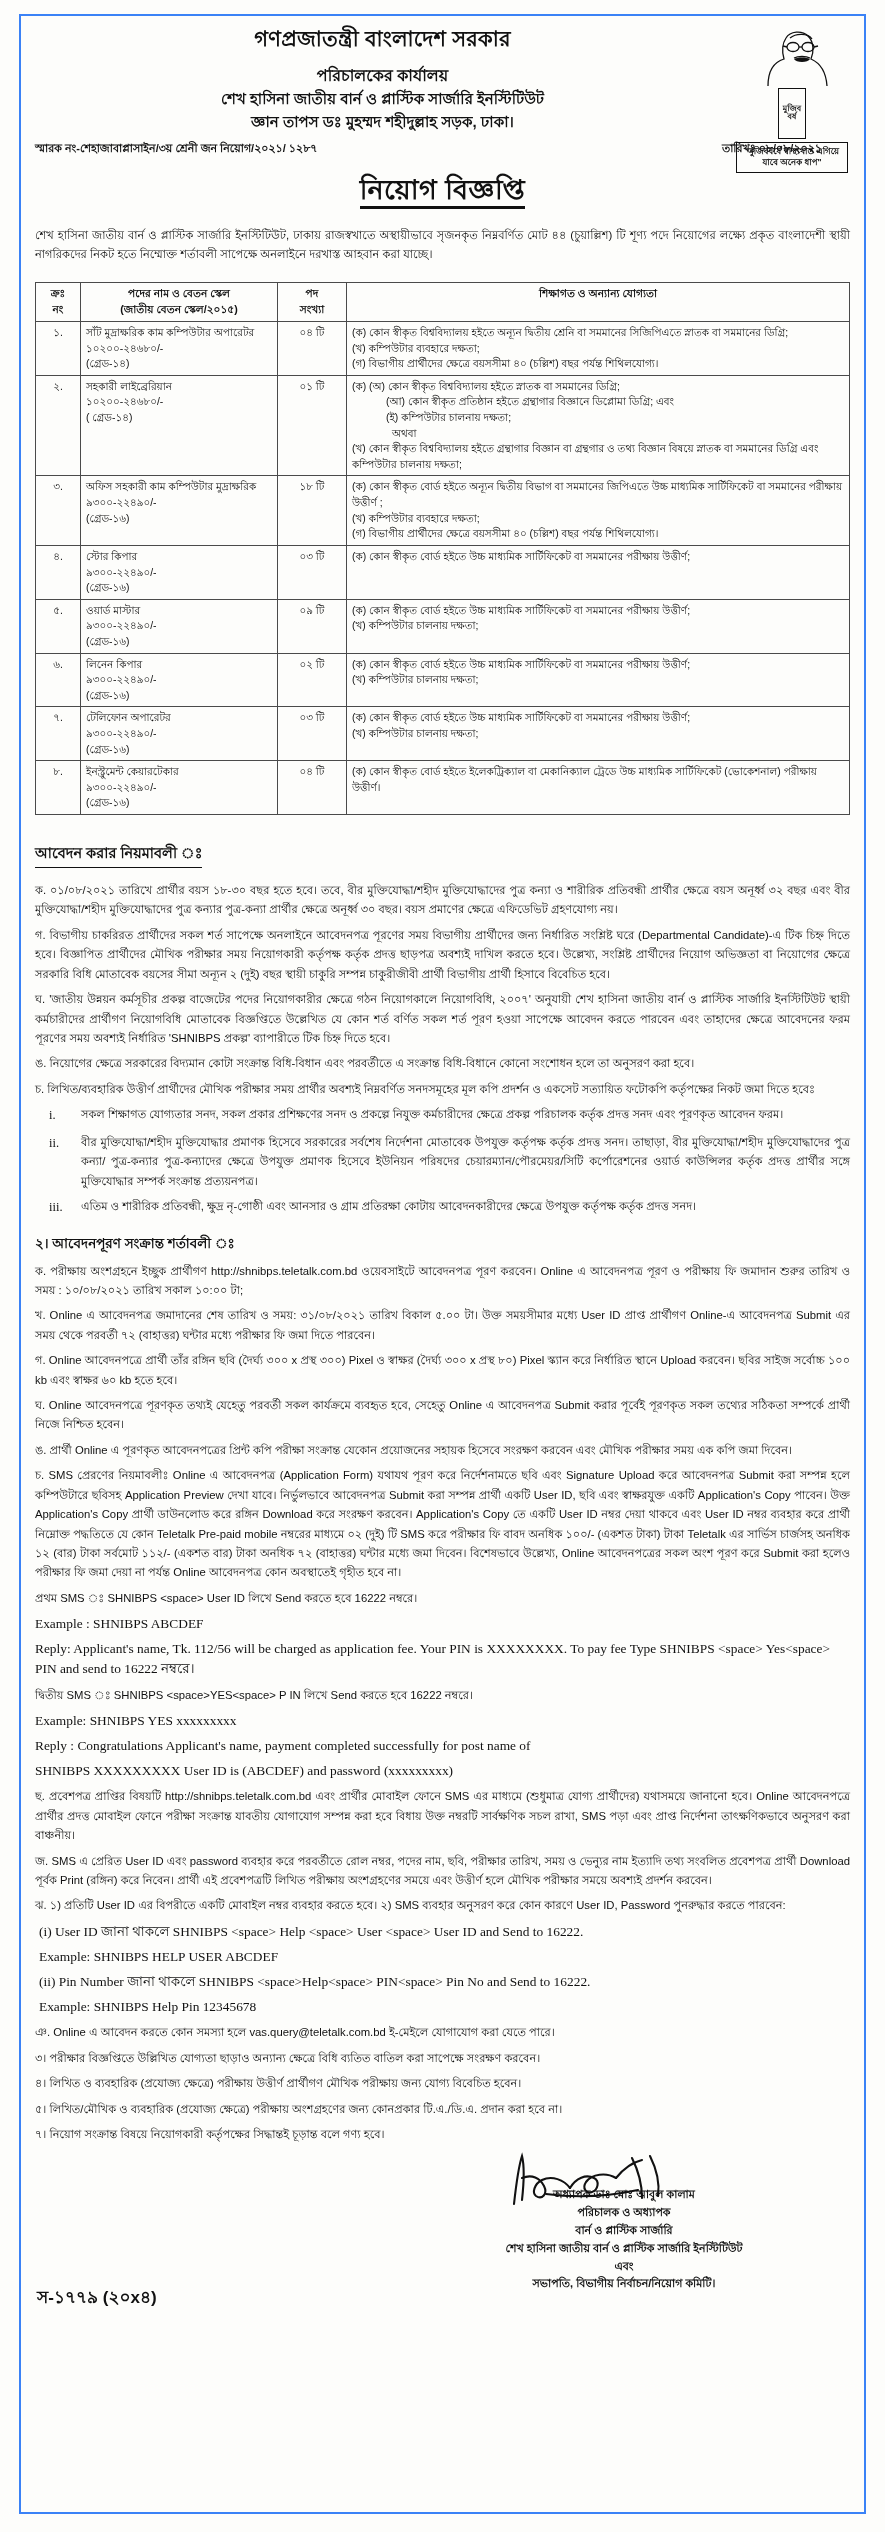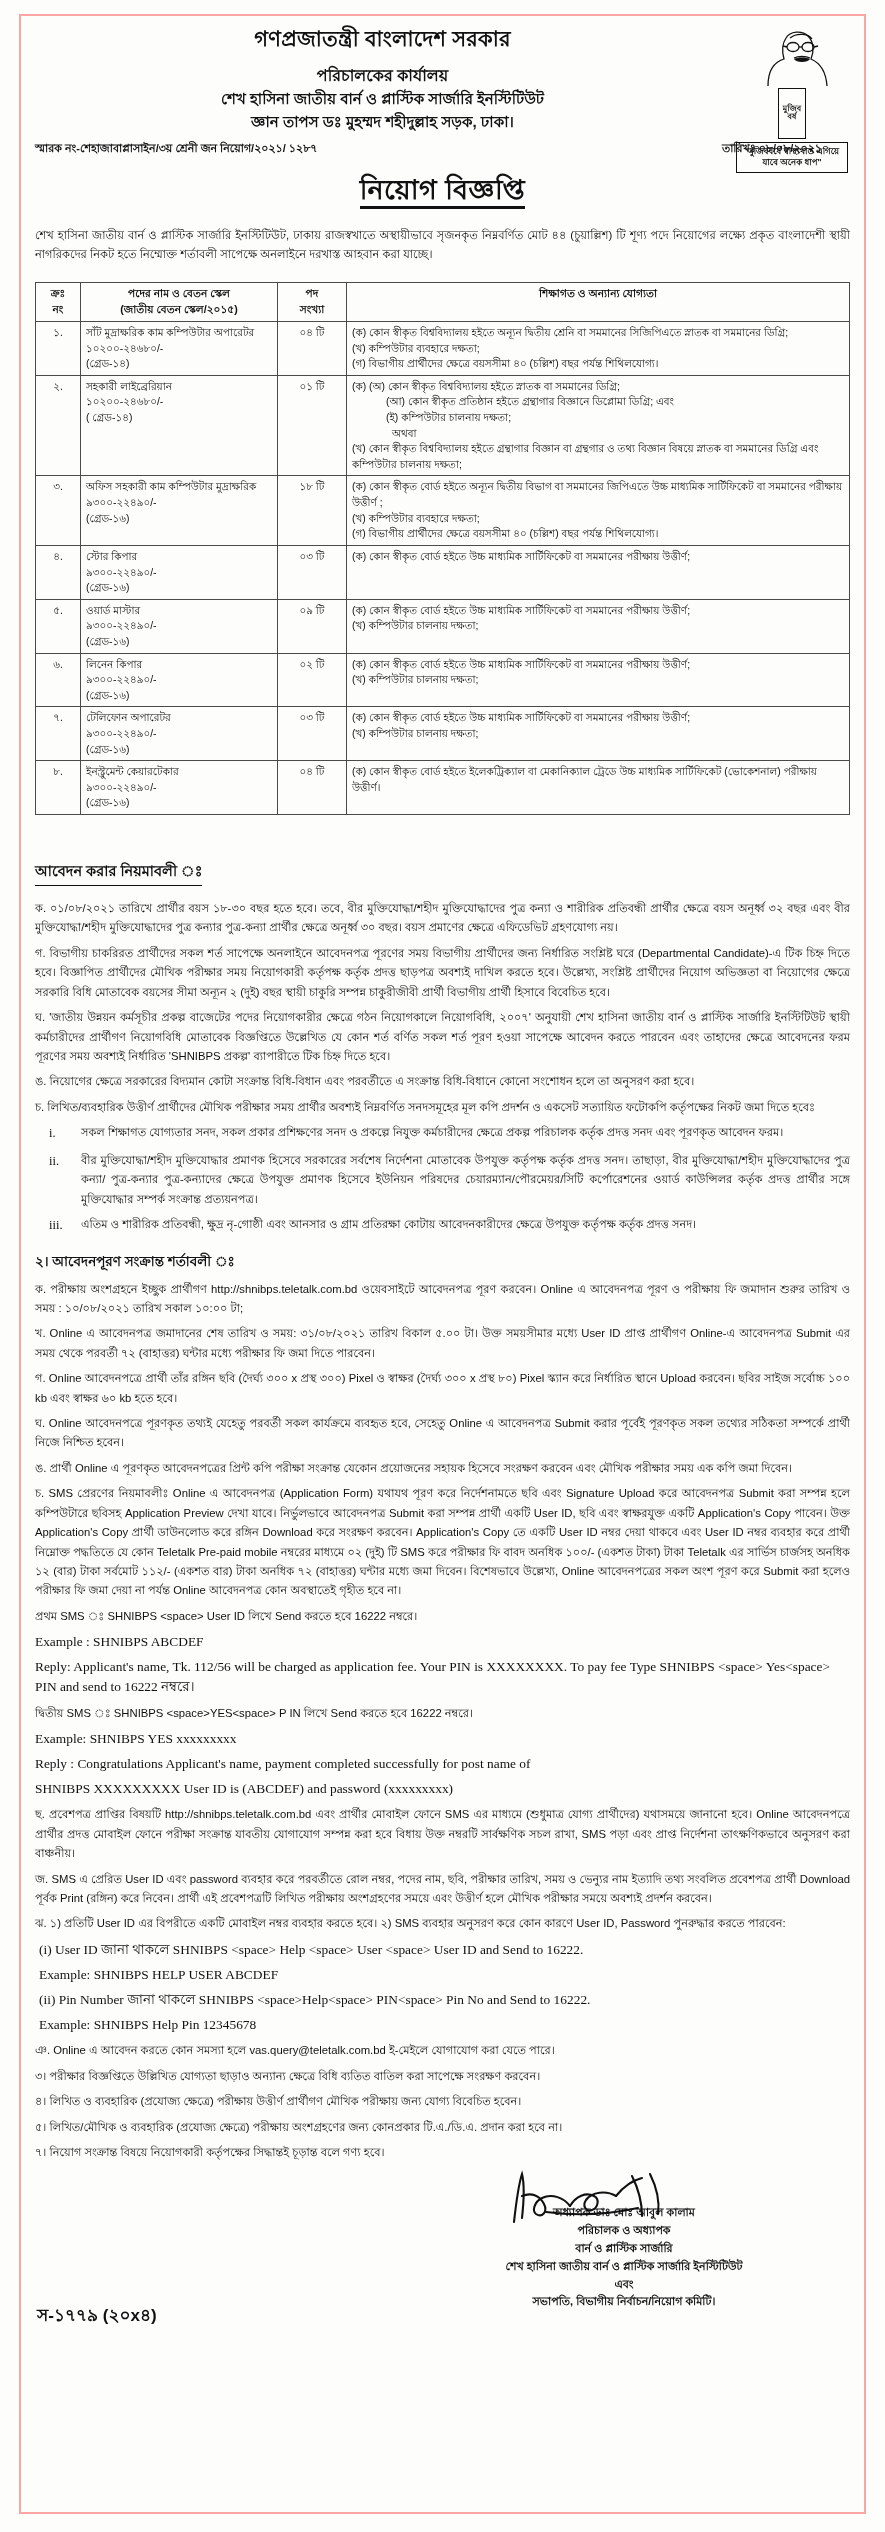--- a/index.html
+++ b/index.html
@@ -16,21 +16,21 @@
     box-sizing:border-box;
     background:#fdfdfb;
     position:relative;
     padding:0;
   }
   .frame{
     position:absolute;
     left:19px; top:14px;
     width:847px;
     min-height:2500px;
-    border:2px solid #fca5a5;
+    border:2px solid #3b82f6;
     box-sizing:border-box;
     padding:10px 14px 8px 14px;
   }
 
   
   .header{position:relative;min-height:96px;}
   .gov-lines{text-align:center;padding-right:120px;}
   .gov-title{
     font-size:21px;font-weight:bold;letter-spacing:.2px;line-height:1.25;
     font-family:"Liberation Sans","DejaVu Sans",sans-serif;
@@ -98,21 +98,21 @@
   .col-qual{width:auto;}
   td.sl{text-align:center;}
   td.cnt{text-align:center;white-space:nowrap;}
   .post-name{display:block;}
   .qual-line{display:block;}
   .qual-ind{display:block;padding-left:34px;}
   .qual-or{display:block;padding-left:40px;}
 
   
   h2.sec{
-    font-size:14.5px;font-weight:bold;margin:32px 0 7px 0;
+    font-size:14.5px;font-weight:bold;margin:14px 0 7px 0;
     font-family:"Liberation Sans","DejaVu Sans",sans-serif;
     display:inline-block;border-bottom:1.6px solid #111;padding-bottom:1px;
   }
   .sec-wrap{margin-top:13px;}
   .para{
     font-size:11.3px;line-height:1.72;text-align:justify;margin:6px 0;
     font-family:"Liberation Sans","DejaVu Sans",sans-serif;
   }
   .para.roman{
     display:flex;gap:10px;padding-left:14px;

